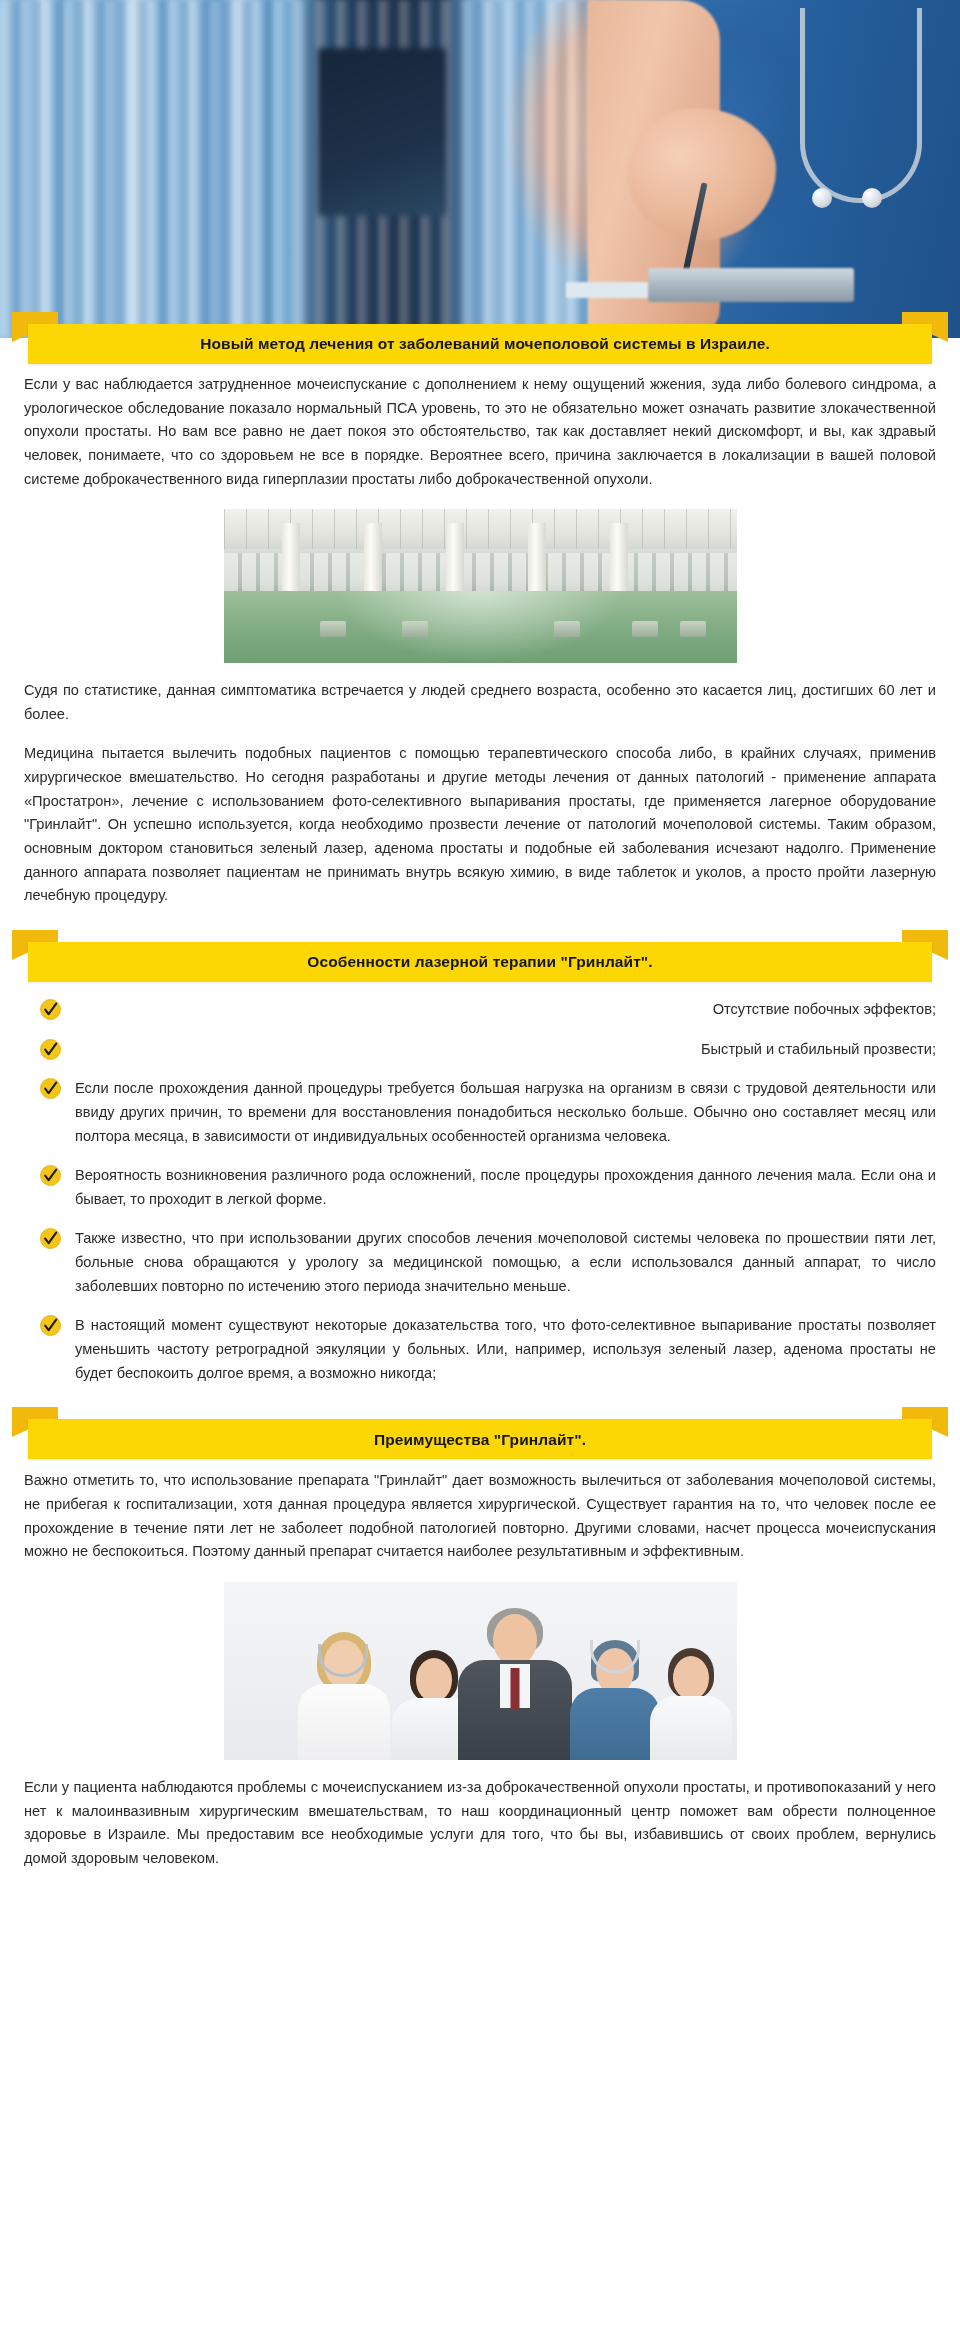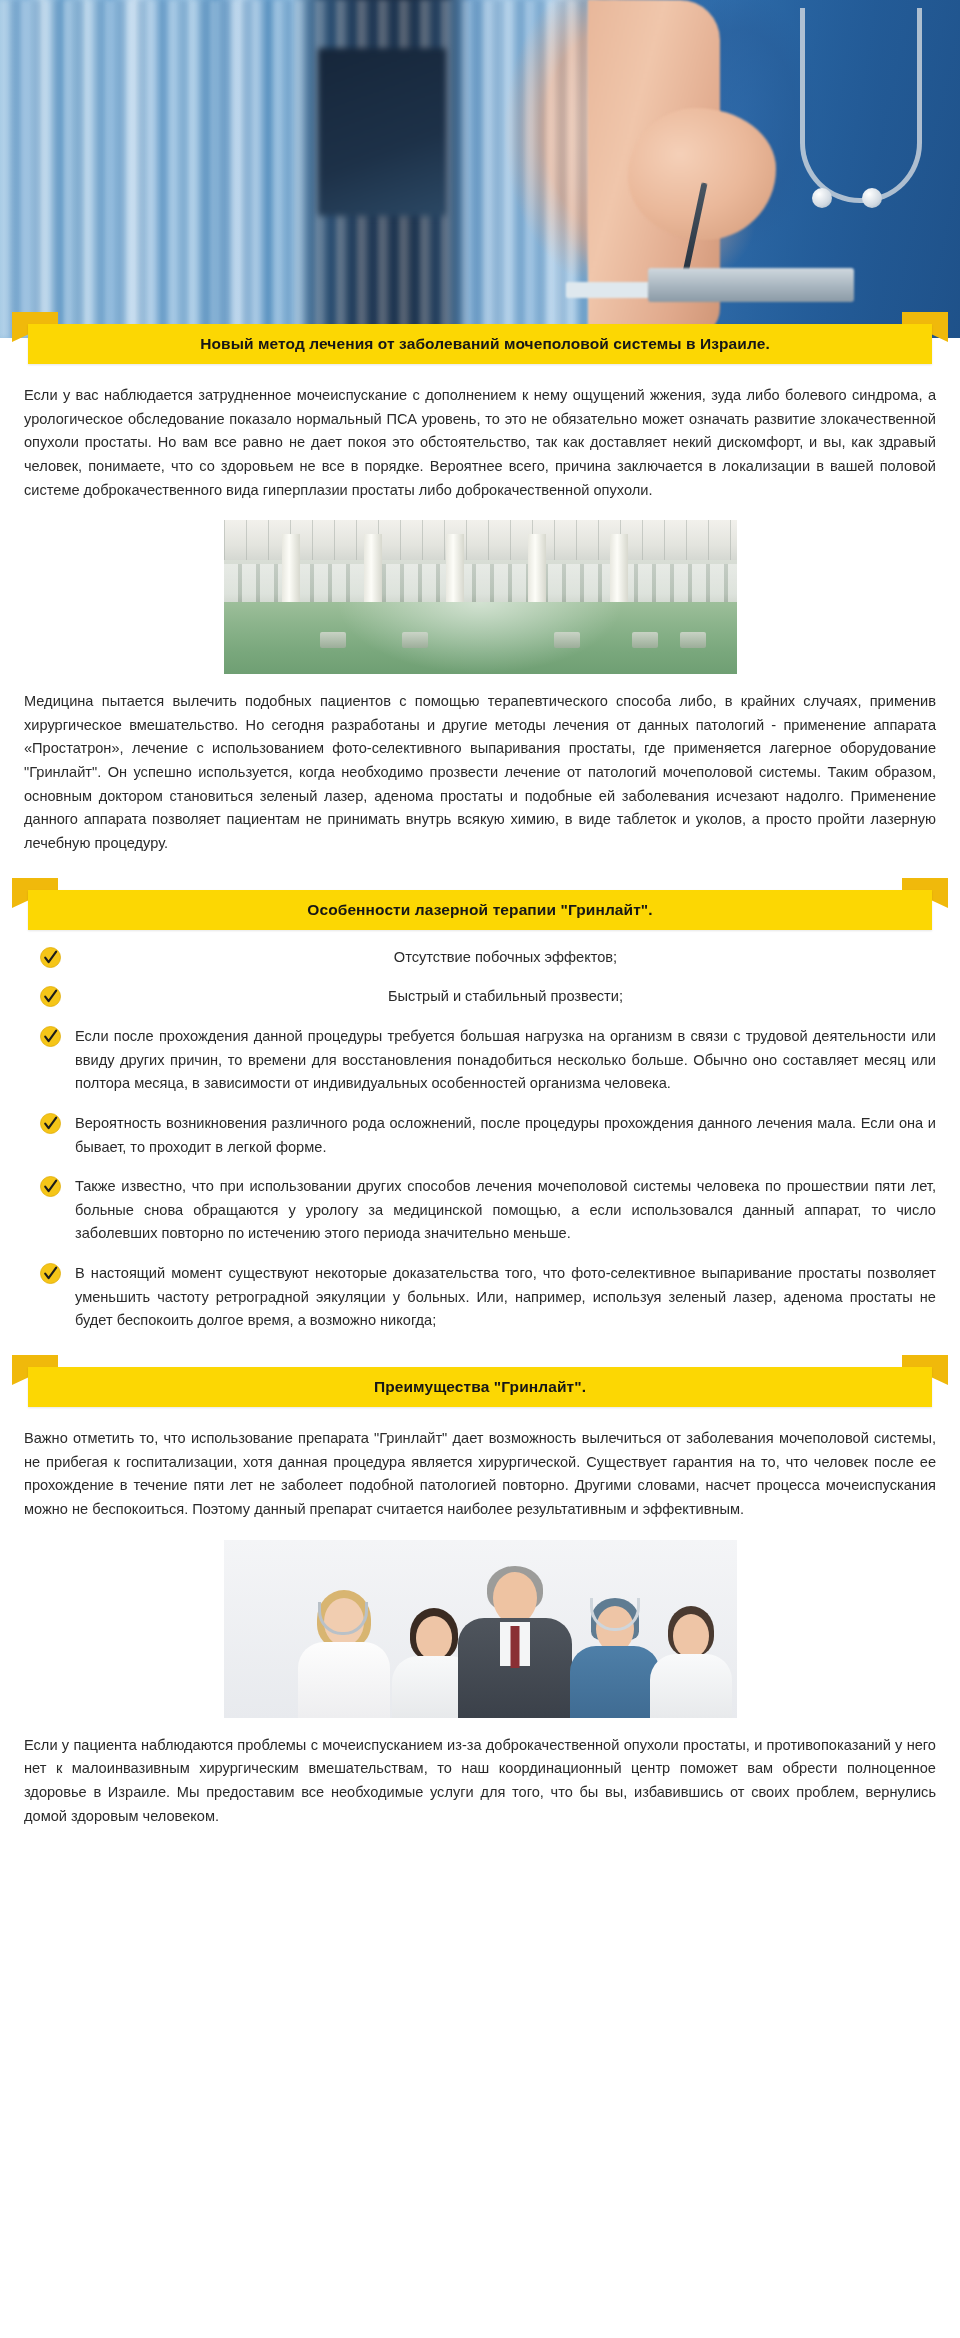--- a/index.html
+++ b/index.html
@@ -178,21 +178,21 @@
     box-sizing: border-box;
     width: 960px;
   }
   p.body {
     font-size: 14.6px;
     line-height: 1.62;
     text-align: justify;
     color: #2a2a2a;
     margin: 16px 0 0 0;
   }
-  p.body.first { margin-top: 20px; }
+  p.body.first { margin-top: 9px; }
 
   
   .photo-wrap {
     display: flex;
     justify-content: center;
     margin: 18px 0 10px 0;
   }
   .photo-hospital {
     width: 513px;
     height: 154px;
@@ -293,21 +293,21 @@
     margin-right: 14px;
     margin-top: 1px;
   }
   .check-text {
     flex: 1 1 auto;
     font-size: 14.6px;
     line-height: 1.62;
     text-align: justify;
     color: #2a2a2a;
   }
-  .check-text.short { text-align: center; }
+  .check-text.short { text-align: right; }
   .spacer-bottom { height: 18px; }
 </style>
 </head>
 <body>
 
 <div class="page">
 
   <div class="hero">
     <div class="hero-photo"></div>
     <div class="hero-blinds"></div>
@@ -358,20 +358,21 @@
       <div class="ph-floor-shine"></div>
       <div class="ph-chair" style="left:96px;"></div>
       <div class="ph-chair" style="left:178px;"></div>
       <div class="ph-chair" style="left:330px;"></div>
       <div class="ph-chair" style="left:408px;"></div>
       <div class="ph-chair" style="left:456px;"></div>
     </div>
   </div>
 
   <div class="content">
+    <p class="body">Судя по статистике, данная симптоматика встречается у людей среднего возраста, особенно это касается лиц, достигших 60 лет и более.</p>
     <p class="body">Медицина пытается вылечить подобных пациентов с помощью терапевтического способа либо, в крайних случаях, применив хирургическое вмешательство. Но сегодня разработаны и другие методы лечения от данных патологий -  применение аппарата «Простатрон», лечение с использованием фото-селективного выпаривания простаты, где применяется лагерное оборудование "Гринлайт". Он успешно используется, когда необходимо прозвести лечение от патологий мочеполовой системы. Таким образом, основным доктором становиться зеленый лазер, аденома простаты и подобные ей заболевания исчезают надолго. Применение данного аппарата позволяет пациентам не принимать внутрь всякую химию, в виде таблеток и уколов, а просто пройти лазерную лечебную процедуру.</p>
   </div>
 
   <div class="ribbon-wrap inline">
     <div class="ribbon-tail left">
       <svg width="46" height="30" viewBox="0 0 46 30">
         <polygon points="0,0 46,0 46,30 30,16 0,30" fill="#f0b90b"></polygon>
       </svg>
     </div>
     <div class="ribbon-tail right">

